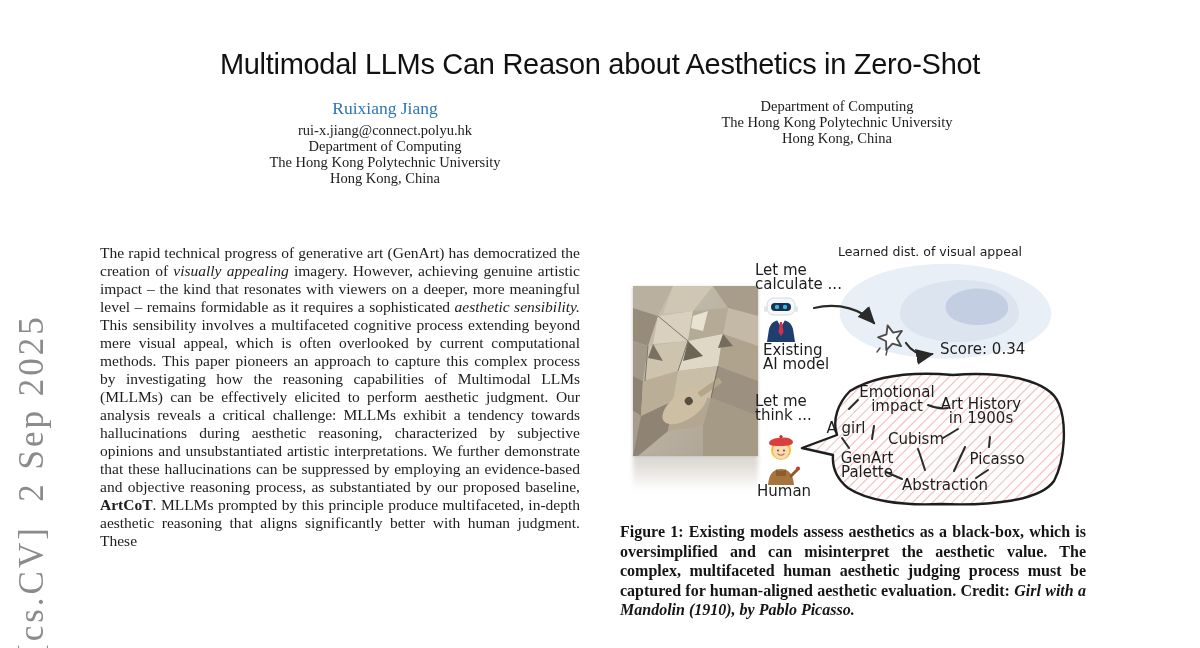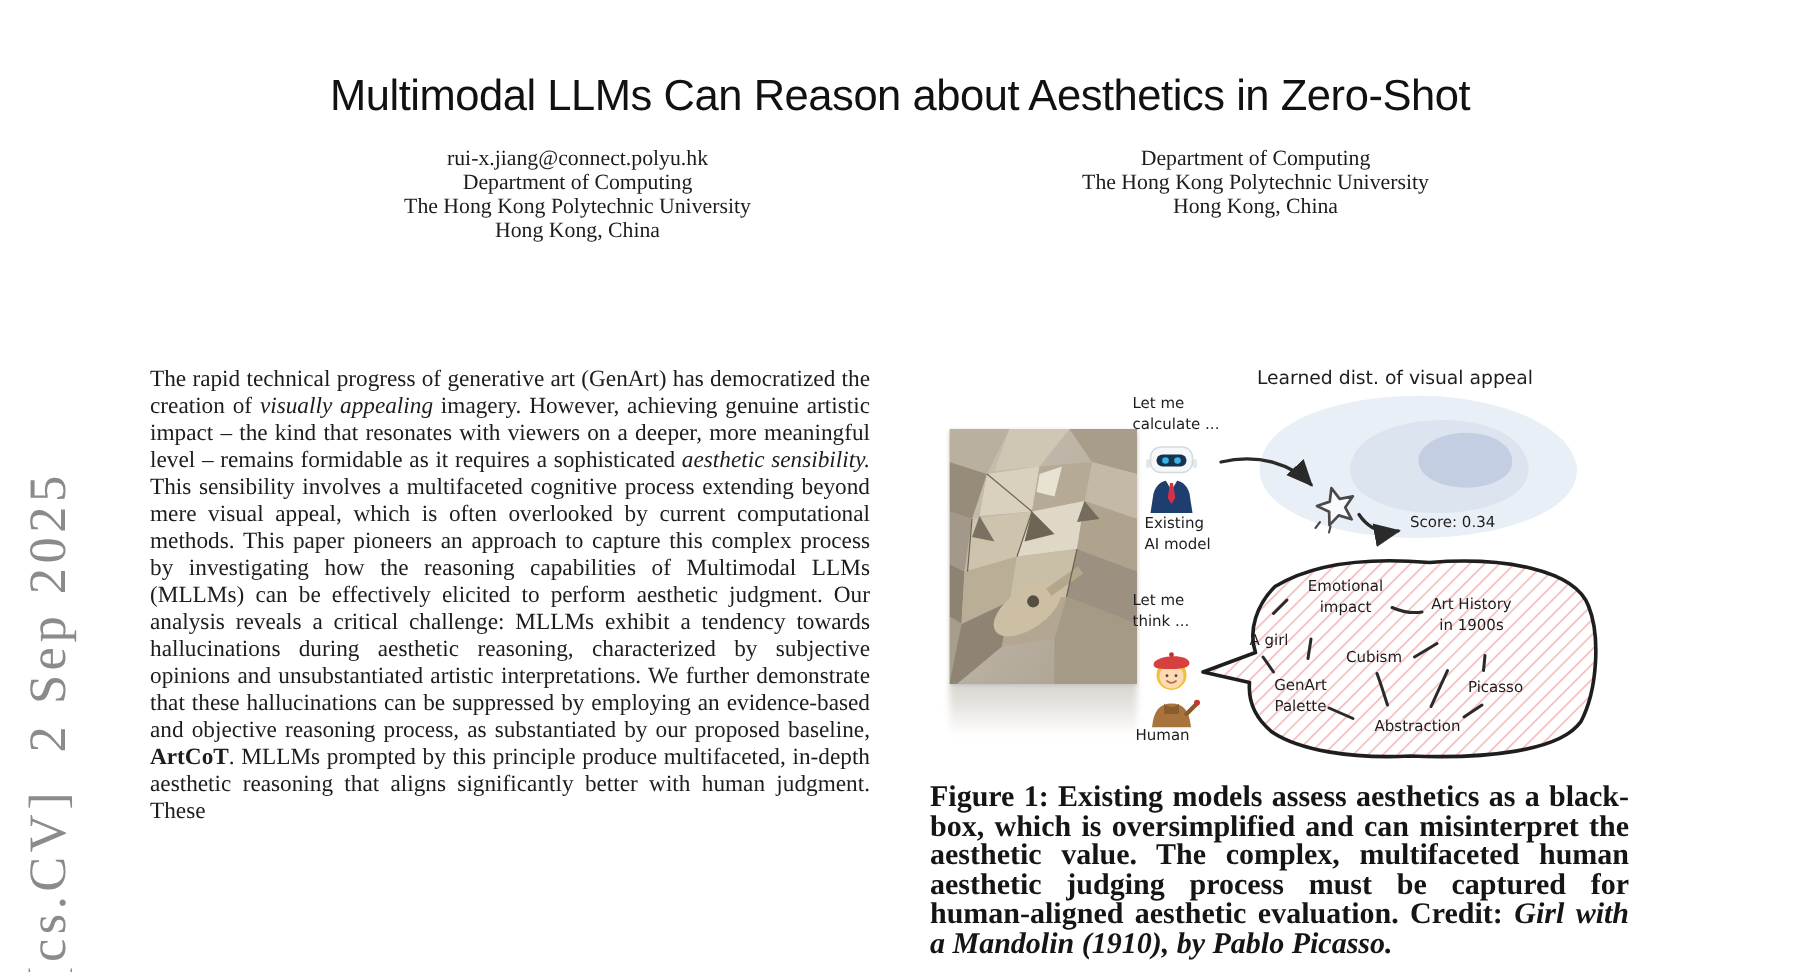--- a/index.html
+++ b/index.html
@@ -41,21 +41,21 @@
   .figure-panel{position:absolute;left:618px;top:242px;width:474px;height:272px;}
   .fig-svg{position:absolute;left:0;top:0;width:474px;height:272px;}
   .painting{position:absolute;left:15px;top:44px;width:125px;height:170px;
     box-shadow:0 1px 3px rgba(0,0,0,.25);}
   .painting svg{display:block;width:125px;height:170px;}
   .reflection{position:absolute;left:15px;top:215px;width:125px;height:42px;
     background:linear-gradient(to bottom,rgba(168,159,144,.45),rgba(255,255,255,0) 80%);
     filter:blur(2px);}
   .hand{
     position:absolute;font-family:"DejaVu Sans",sans-serif;
-    font-size:10px;line-height:14px;color:#1d1d1d;white-space:pre-line;
+    font-size:15px;line-height:14px;color:#1d1d1d;white-space:pre-line;
   }
   .dist-title{left:312px;top:3px;transform:translateX(-50%);white-space:nowrap;font-size:12.5px;}
   .ai-thought{left:137px;top:21px;}
   .robot-wrap{position:absolute;left:144px;top:54px;width:38px;height:46px;}
   .ai-label{left:145px;top:101px;}
   .score-label{left:322px;top:100px;white-space:nowrap;}
   .human-thought{left:137px;top:152px;}
   .artist-wrap{position:absolute;left:144px;top:191px;width:38px;height:52px;}
   .human-label{left:139px;top:242px;}
   .concept{transform:translateX(-50%);text-align:center;}
@@ -63,34 +63,35 @@
   .c1{left:363px;top:155px;}
   .c2{left:228px;top:179px;}
   .c3{left:298px;top:190px;}
   .c4{left:249px;top:209px;}
   .c5{left:379px;top:210px;}
   .c6{left:327px;top:236px;}
 
   
   .caption{
     position:absolute;left:620px;top:522px;width:466px;
-    font-size:20px;line-height:19.6px;text-align:justify;color:#151515;
+    font-size:16px;line-height:19.6px;text-align:justify;color:#151515;
   }
   .caption span{font-weight:bold;}
 </style>
 </head>
 <body>
 
 <div class="page">
 
   <div class="watermark">[cs.CV]&nbsp; 2 Sep 2025</div>
 
   <h1 class="title">Multimodal LLMs Can Reason about Aesthetics in Zero-Shot</h1>
 
   <div class="author a0">
+    <div class="author-name">Ruixiang Jiang</div>
     <div class="author-line">rui-x.jiang@connect.polyu.hk</div>
     <div class="author-line">Department of Computing</div>
     <div class="author-line">The Hong Kong Polytechnic University</div>
     <div class="author-line">Hong Kong, China</div>
   </div>
 
   <div class="author a1">
     <div class="author-line">Department of Computing</div>
     <div class="author-line">The Hong Kong Polytechnic University</div>
     <div class="author-line">Hong Kong, China</div>

